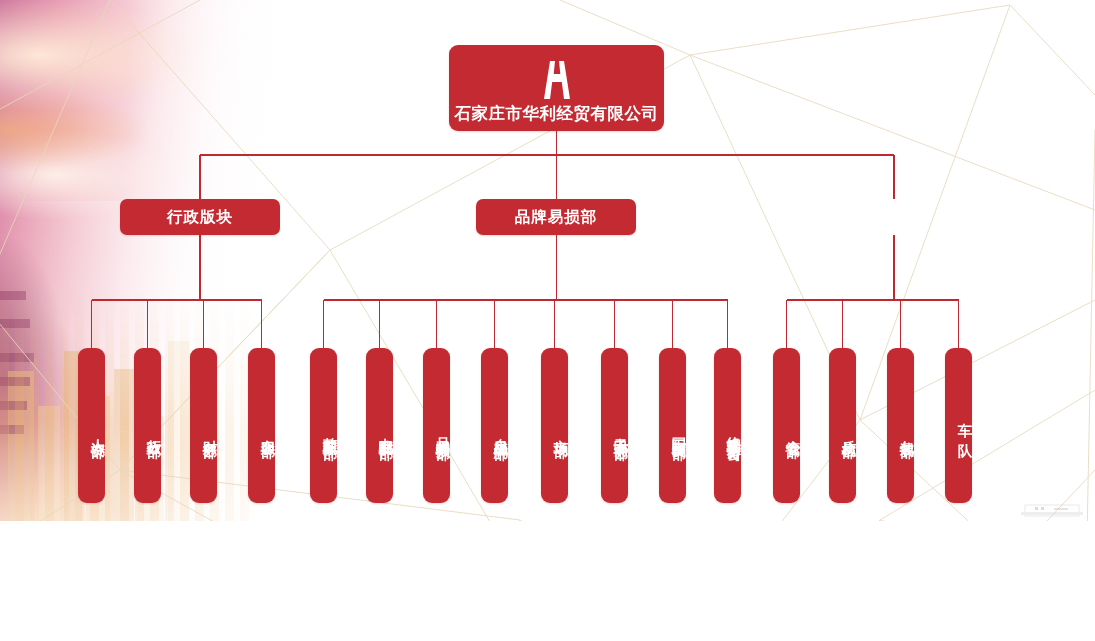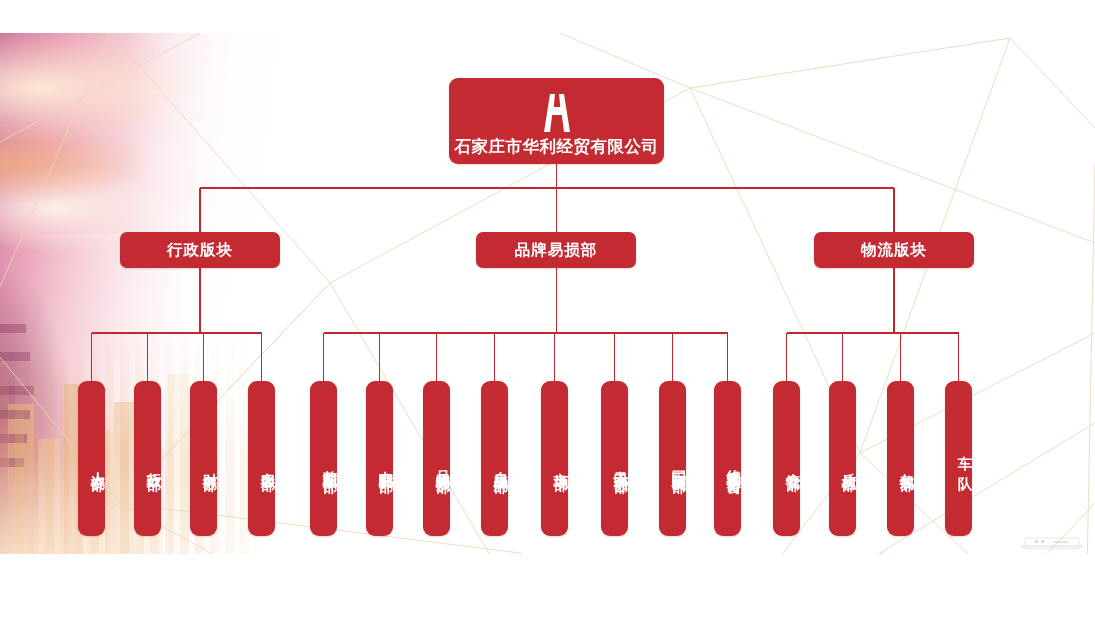--- a/index.html
+++ b/index.html
@@ -1,21 +1,21 @@
 <!DOCTYPE html>
 <html style="--red: #C42A32;"><head>
 <meta charset="utf-8">
 <style>
   html,body{margin:0;padding:0;}
   body{
     width:1095px;height:641px;overflow:hidden;
     font-family:"Liberation Sans","DejaVu Sans",sans-serif;
     background:#ffffff;position:relative;
   }
-  #stage{position:absolute;inset:0;width:1095px;height:521px;overflow:hidden;background:#fff;margin-top:33px;}
+  #stage{position:absolute;inset:0;width:1095px;height:521px;overflow:hidden;background:#fff;}
 
   
   .bg-photo{
     position:absolute;left:0;top:0;width:300px;height:641px;
     background:
       
       radial-gradient(ellipse 150px 120px at 60px 560px, rgba(255,214,140,.85) 0%, rgba(255,190,120,.25) 55%, rgba(255,190,120,0) 78%),
       radial-gradient(ellipse 120px 160px at 20px 420px, rgba(210,120,150,.55) 0%, rgba(210,120,150,0) 70%),
       
       radial-gradient(ellipse 90px 200px at 5px 380px, rgba(120,50,80,.55) 0%, rgba(120,50,80,0) 72%),
@@ -197,23 +197,20 @@
     </svg>
     <div class="root-label">石家庄市华利经贸有限公司</div>
   </div>
 
   <div class="node node-l2" style="left:120px;">
     <span>行政版块</span>
   </div>
   <div class="node node-l2" style="left:476px;">
     <span>品牌易损部</span>
   </div>
-  <div class="node node-l2" style="left:814px;">
-    <span>物流版块</span>
-  </div>
 
   <div class="node node-leaf" style="left:78px;top:348px;height:155px;">
     <span>人资部</span>
   </div>
   <div class="node node-leaf" style="left:134px;top:348px;height:155px;">
     <span>行政部</span>
   </div>
   <div class="node node-leaf" style="left:190px;top:348px;height:155px;">
     <span>财务部</span>
   </div>

